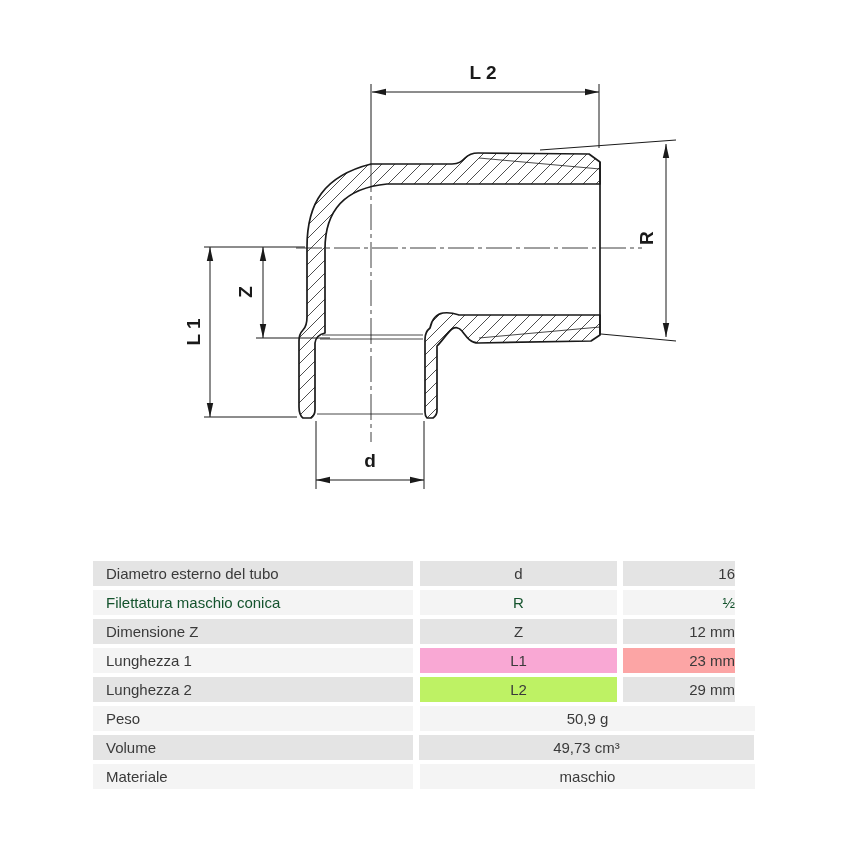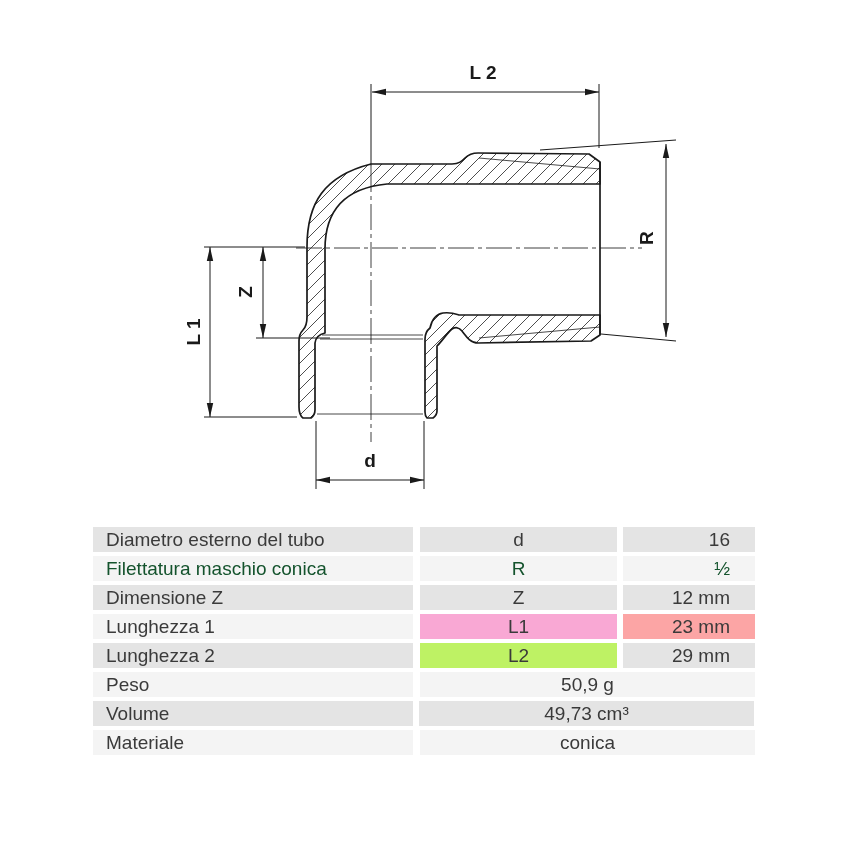--- a/index.html
+++ b/index.html
@@ -6,28 +6,28 @@
   body{
     width:850px;height:850px;background:#ffffff;position:relative;overflow:hidden;
     font-family:"Liberation Sans", sans-serif;
   }
   #drawing{position:absolute;left:0;top:0;}
   .dim-label{
     font-family:"Liberation Sans", sans-serif;
     font-size:19px;font-weight:700;fill:#1a1a1a;
   }
   #spec-table{
-    position:absolute;left:93px;top:527px;width:662px;
-    font-size:19px;color:#3a3a3a;
+    position:absolute;left:93px;top:561px;width:662px;
+    font-size:15px;color:#3a3a3a;
   }
   .spec-row{display:flex;height:25px;line-height:25px;margin-bottom:4px;}
   .cell{background:inherit;}
   .cell-label{width:320px;padding-left:13px;box-sizing:border-box;text-align:left;}
   .cell-symbol{width:197px;margin-left:7px;text-align:center;}
-  .cell-value{width:132px;margin-left:6px;text-align:right;padding-right:25px;box-sizing:border-box;}
+  .cell-value{width:112px;margin-left:6px;text-align:right;padding-right:0;box-sizing:border-box;}
   .cell-merged{width:335px;margin-left:7px;text-align:center;}
   .spec-row .cell{background:transparent;}
   
   .spec-row{background:transparent !important;}
 </style>
 </head>
 <body>
 
 <svg id="drawing" width="850" height="535" viewBox="0 0 850 535" xmlns="http://www.w3.org/2000/svg">
   <defs>
@@ -140,16 +140,16 @@
     <div class="cell cell-merged band" style="background: rgb(244, 244, 244);">50,9 g</div>
   </div>
 
   <div class="spec-row" style="color: rgb(58, 58, 58);">
     <div class="cell cell-label band" style="background: rgb(228, 228, 228);">Volume</div>
     <div class="cell cell-merged band" style="background: rgb(228, 228, 228); margin-left: 6px;">49,73 cm³</div>
   </div>
 
   <div class="spec-row" style="color: rgb(58, 58, 58);">
     <div class="cell cell-label band" style="background: rgb(244, 244, 244);">Materiale</div>
-    <div class="cell cell-merged band" style="background: rgb(244, 244, 244);">conica</div>
+    <div class="cell cell-merged band" style="background: rgb(244, 244, 244);">maschio</div>
   </div>
 
 </div>
 
 </body></html>

